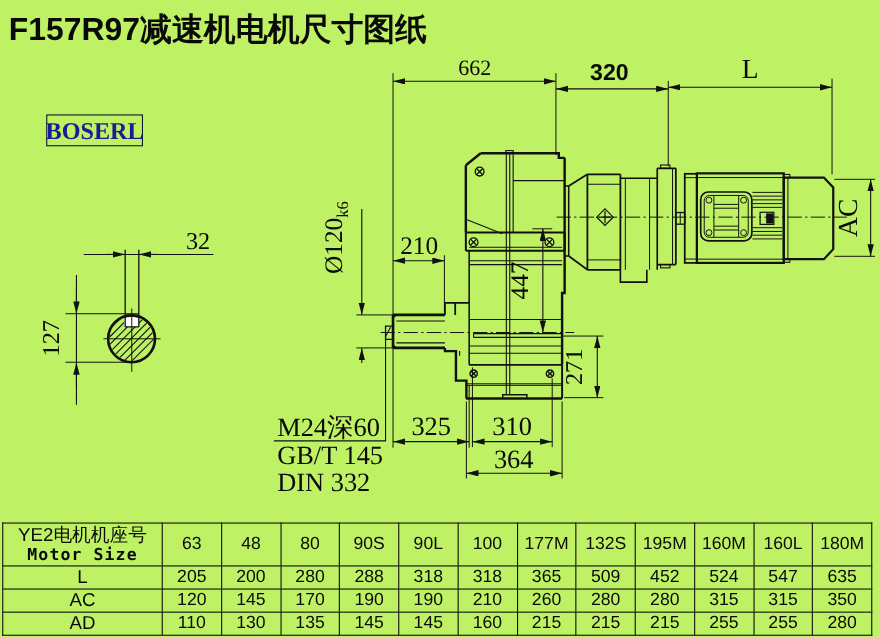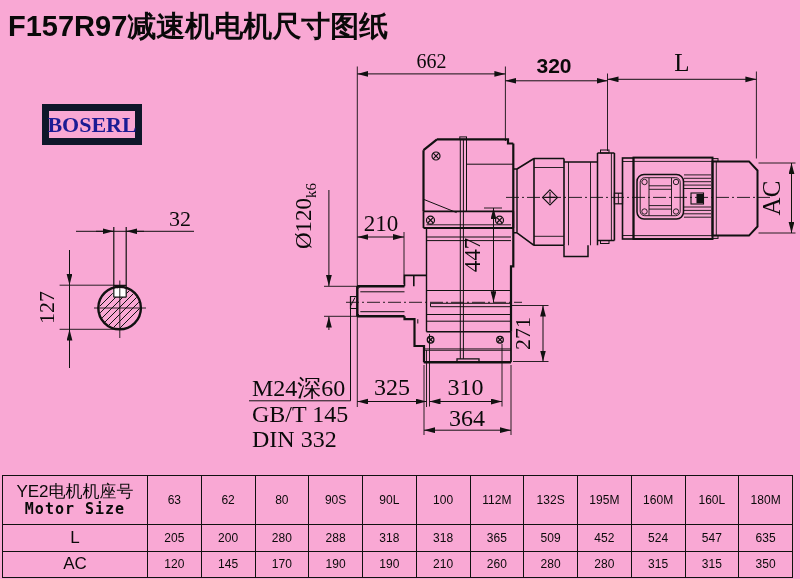--- a/index.html
+++ b/index.html
@@ -1,29 +1,29 @@
 <!DOCTYPE html>
 <html><head>
 <meta charset="utf-8">
 <style>
   html,body{margin:0;padding:0;background:#fff;}
-  #page{position:relative;width:800px;height:579px;background:#f9a8d4;overflow:hidden;
+  #page{position:relative;width:800px;height:579px;background:#bef264;overflow:hidden;
         font-family:"Liberation Sans",sans-serif;color:#111;}
   #title{position:absolute;left:8px;top:7px;font-size:29px;font-weight:700;
          letter-spacing:0px;color:#0a0a0a;white-space:nowrap;}
   #logo{position:absolute;left:42px;top:104px;width:86px;height:27px;
-        border:7px solid #0f172a;display:flex;align-items:center;justify-content:center;}
+        border:1px solid #0f172a;display:flex;align-items:center;justify-content:center;}
   #logo span{font-family:"Liberation Serif",serif;font-weight:700;font-size:22px;
         color:#1b1b94;line-height:1;}
   svg text{font-family:"Liberation Serif",serif;fill:#0a0a0a;}
   svg .bold-dim{font-family:"Liberation Sans",sans-serif;font-weight:700;}
   #dims-table{position:absolute;left:2px;top:475px;width:791px;height:103px;
         border-collapse:collapse;table-layout:fixed;}
   #dims-table td{border:1.6px solid #111;text-align:center;vertical-align:middle;
-        padding:0;font-size:12px;color:#0a0a0a;overflow:hidden;white-space:nowrap;}
+        padding:0;font-size:16px;color:#0a0a0a;overflow:hidden;white-space:nowrap;}
   #dims-table td.rowlabel{font-size:17px;}
   #dims-table tr.hdr td{height:38px;}
   #dims-table tr.datarow td{height:19px;}
   .hdr-cn{display:block;font-size:17px;line-height:19px;}
   .hdr-en{display:block;font-family:"DejaVu Sans Mono",monospace;font-size:15px;line-height:17px;letter-spacing:1px;font-weight:bold;}
 </style>
 </head>
 <body>
 
 <div id="page">
@@ -230,26 +230,26 @@
   </svg>
 
   <table id="dims-table">
     <tbody>
       <tr class="hdr">
         <td class="rowlabel" style="width:144px;">
           <span class="hdr-cn">YE2电机机座号</span>
           <span class="hdr-en">Motor Size</span>
         </td>
       <td>63</td>
-          <td>62</td>
+          <td>48</td>
           <td>80</td>
           <td>90S</td>
           <td>90L</td>
           <td>100</td>
-          <td>112M</td>
+          <td>177M</td>
           <td>132S</td>
           <td>195M</td>
           <td>160M</td>
           <td>160L</td>
           <td>180M</td>
         </tr>
     <tr class="datarow">
           <td class="rowlabel">L</td>
           <td>205</td>
           <td>200</td>
@@ -272,16 +272,31 @@
           <td>190</td>
           <td>190</td>
           <td>210</td>
           <td>260</td>
           <td>280</td>
           <td>280</td>
           <td>315</td>
           <td>315</td>
           <td>350</td>
         </tr>
+        <tr class="datarow">
+          <td class="rowlabel">AD</td>
+          <td>110</td>
+          <td>130</td>
+          <td>135</td>
+          <td>145</td>
+          <td>145</td>
+          <td>160</td>
+          <td>215</td>
+          <td>215</td>
+          <td>215</td>
+          <td>255</td>
+          <td>255</td>
+          <td>280</td>
+        </tr>
       </tbody>
   </table>
 
 </div>
 
 </body></html>

